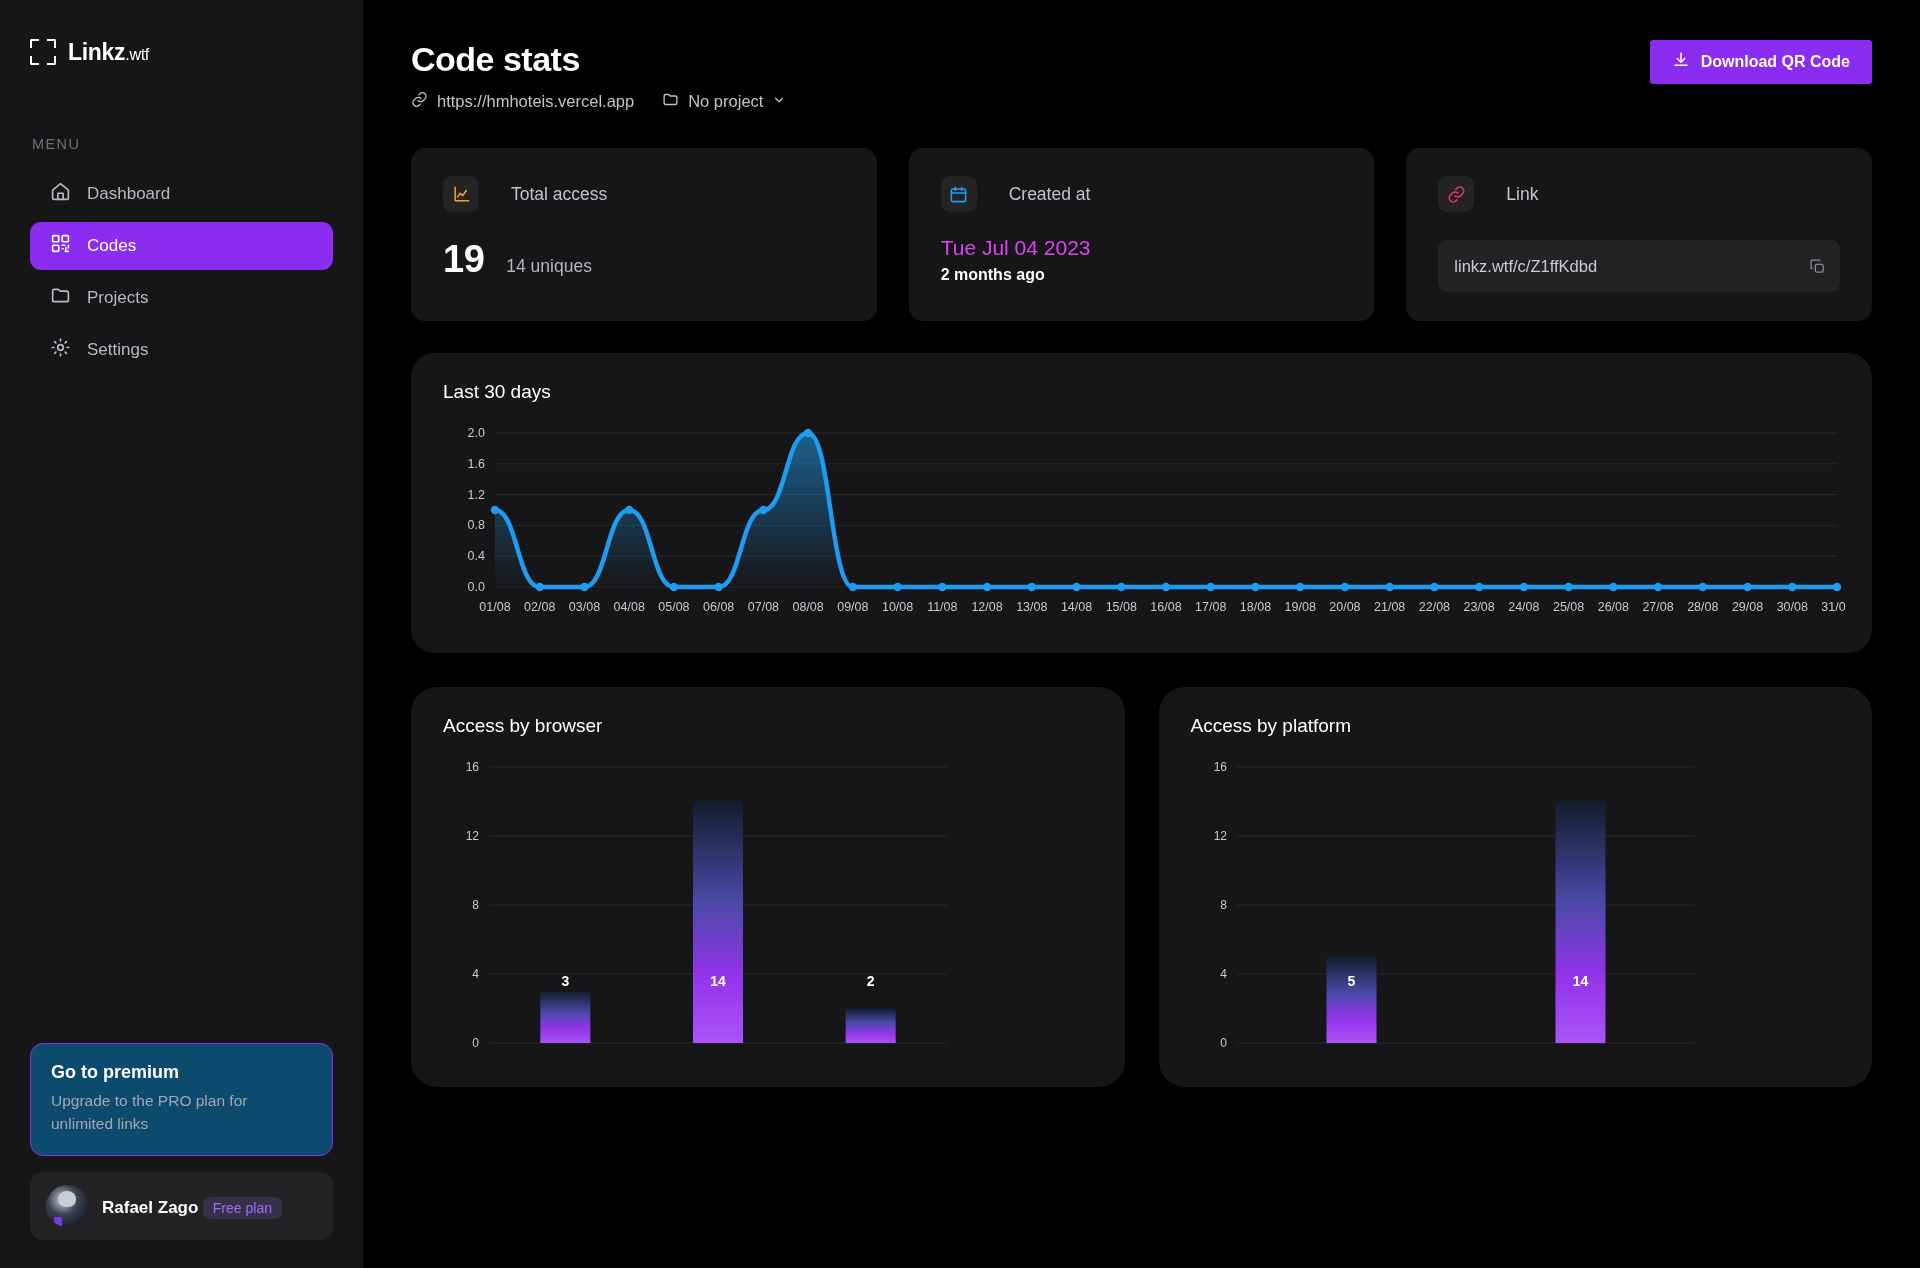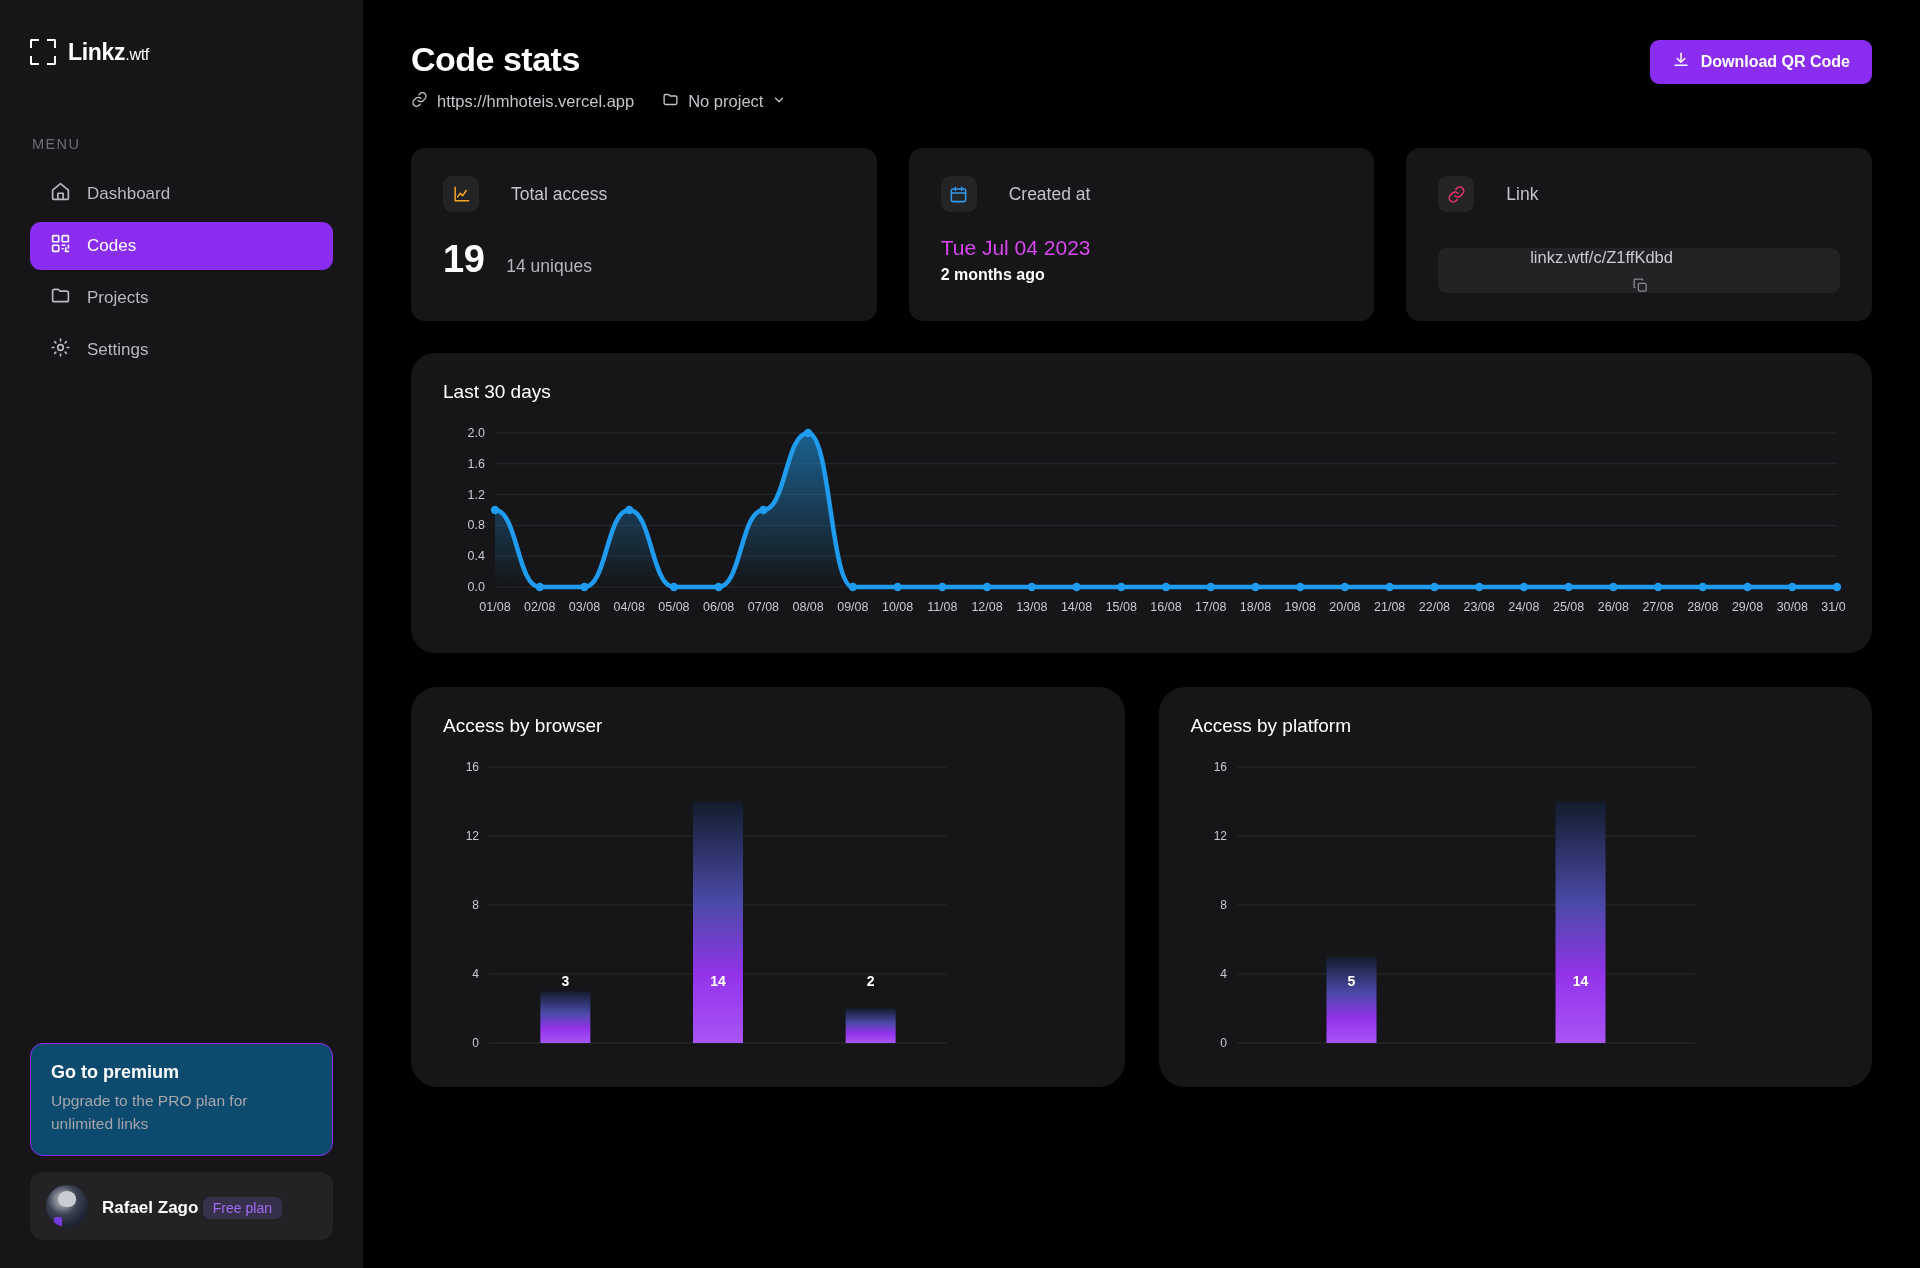--- a/index.html
+++ b/index.html
@@ -85,21 +85,21 @@
   
   .main { flex: 1; height: 1268px; padding: 40px 48px 0 48px; overflow: hidden; }
   .page-head { display: flex; align-items: flex-start; justify-content: space-between; }
   .page-title { color: #fff; font-size: 34px; font-weight: 700; letter-spacing: -0.5px; }
   .meta-row { display: flex; align-items: center; gap: 28px; margin-top: 12px; }
   .meta-item { display: flex; align-items: center; gap: 9px; color: #c3c3ca; font-size: 16.5px; }
   .meta-item.dropdown { cursor: pointer; }
   .dl-btn {
     display: flex; align-items: center; gap: 11px;
     background: #8b2df0; color: #fff; border: none; cursor: pointer;
-    padding: 0 22px; height: 44px; border-radius: 9px;
+    padding: 0 22px; height: 44px; border-radius: 3px;
     font-size: 16px; font-weight: 700; font-family: inherit;
   }
 
   
   .cards { display: flex; gap: 32px; margin-top: 36px; }
   .card {
     flex: 1; background: #161618; border-radius: 14px;
     padding: 28px 32px; height: 173px;
   }
   .card-head { display: flex; align-items: center; gap: 32px; }
@@ -107,23 +107,23 @@
     width: 36px; height: 36px; border-radius: 9px; background: #242427;
     display: flex; align-items: center; justify-content: center; flex: none;
   }
   .card-label { color: #c3c3ca; font-size: 17.5px; }
   .card-big { display: flex; align-items: baseline; gap: 22px; margin-top: 26px; }
   .card-big .num { color: #fff; font-size: 38px; font-weight: 700; letter-spacing: -0.5px; }
   .card-big .sub { color: #b4b4bc; font-size: 17.5px; }
   .card-date { color: #d946ef; font-size: 21px; margin-top: 24px; }
   .card-rel { color: #fff; font-size: 16px; font-weight: 700; margin-top: 6px; }
   .link-box {
-    margin-top: 36px; background: #232326; border-radius: 9px;
-    height: 45px; display: flex; align-items: center;
-    padding: 0 14px 0 16px; gap: 10px; flex-direction: column;
+    margin-top: 28px; background: #232326; border-radius: 9px;
+    height: 52px; display: flex; align-items: center;
+    padding: 0 14px 0 16px; gap: 10px;
   }
   .link-box input {
     flex: 1; background: transparent; border: none; outline: none;
     color: #c9c9d0; font-size: 16.5px; font-family: inherit;
   }
   .copy-btn { background:none; border:none; cursor:pointer; padding:0; display:flex; }
 
   
   .panel { background: #161618; border-radius: 24px; margin-top: 32px; padding: 28px 32px 24px 32px; }
   .panel-title { color: #fff; font-size: 19px; font-weight: 400; }

